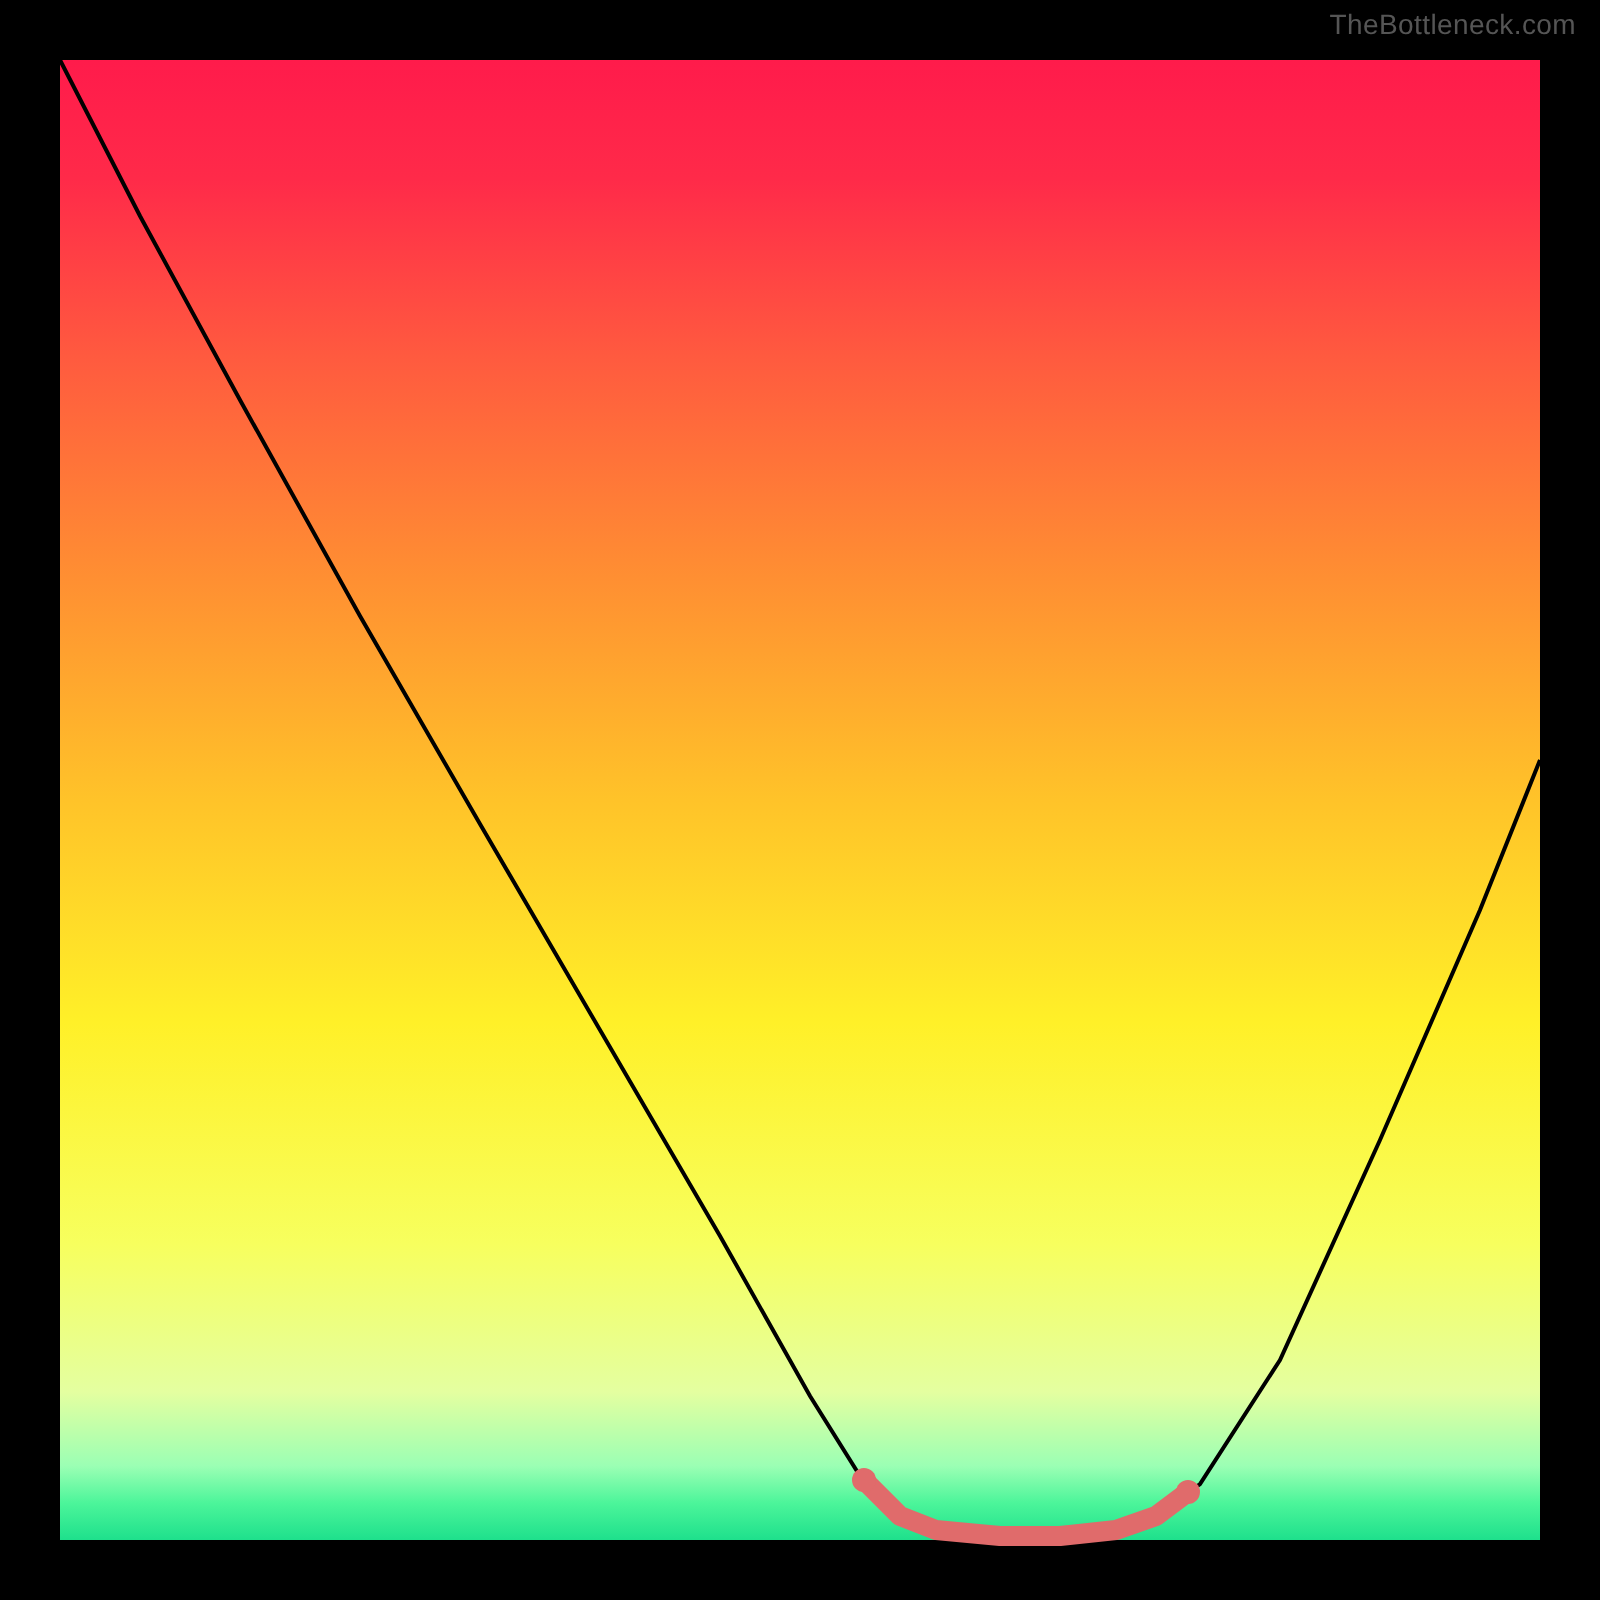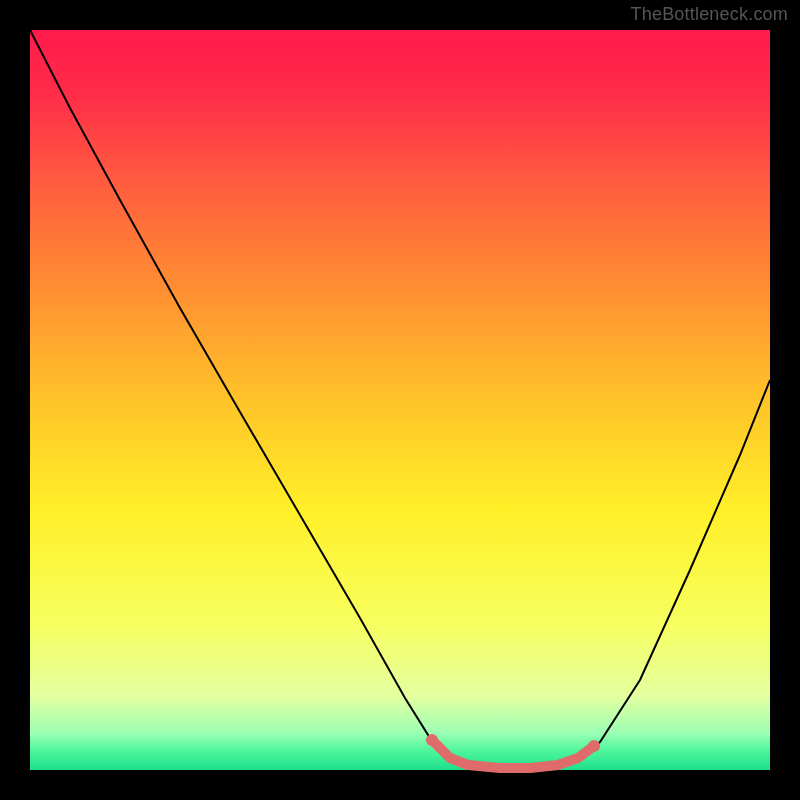--- a/index.html
+++ b/index.html
@@ -15,21 +15,21 @@
     position: relative;
     width: 800px;
     height: 800px;
     background: #000;
   }
   .watermark {
     position: absolute;
     top: 4px;
     right: 12px;
     color: #555;
-    font-size: 18px;
+    font-size: 14px;
     font-weight: 400;
     letter-spacing: 0.2px;
     z-index: 5;
   }
   svg {
     position: absolute;
     left: 0;
     top: 0;
   }
 </style>

